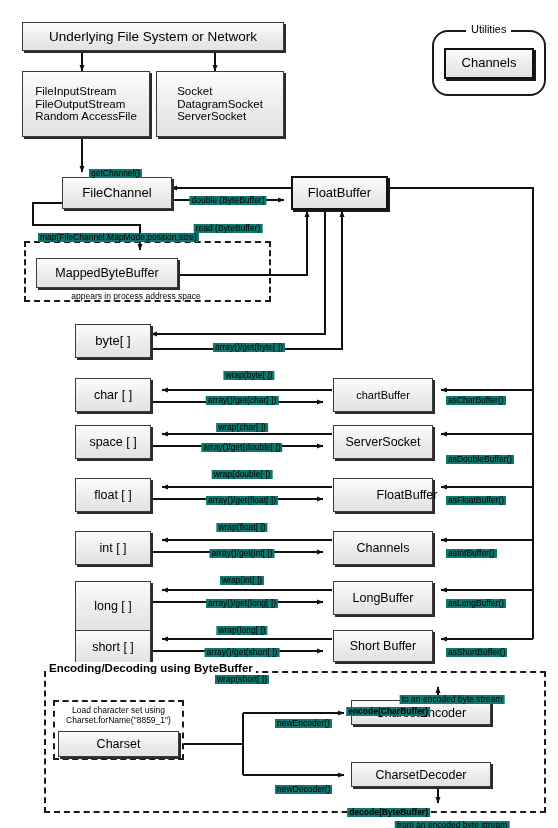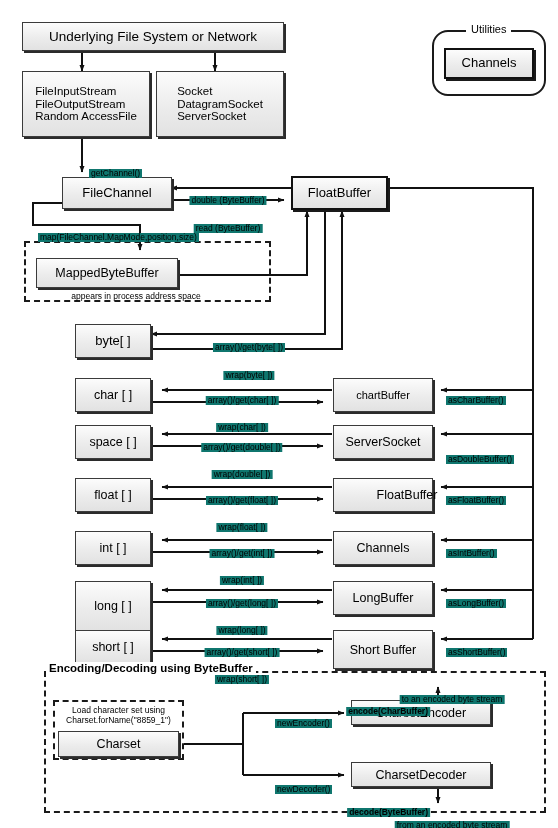--- a/index.html
+++ b/index.html
@@ -260,21 +260,21 @@
       </div>
       <div class="box" style="left: 333px; top: 581px; width: 100px; height: 34px; font-size: 12.5px;">
         <span class="lbl">LongBuffer</span>
       </div>
       <div class="cap c" style="left: 242px; top: 580px;">array()/get(long[ ])</div>
       <div class="cap c" style="left: 242px; top: 607px;">wrap(long[ ])</div>
       <div class="cap" style="left: 446px; top: 580px;">asLongBuffer()</div>
       <div class="box" style="left: 75px; top: 630px; width: 76px; height: 34px; font-size: 12.5px;">
         <span class="lbl">short [ ]</span>
       </div>
-      <div class="box" style="left: 333px; top: 630px; width: 100px; height: 39px; font-size: 12.5px;">
+      <div class="box" style="left: 333px; top: 630px; width: 100px; height: 32px; font-size: 12.5px;">
         <span class="lbl">Short Buffer</span>
       </div>
       <div class="cap c" style="left: 242px; top: 629px;">array()/get(short[ ])</div>
       <div class="cap c" style="left: 242px; top: 656px;">wrap(short[ ])</div>
       <div class="cap" style="left: 446px; top: 629px;">asShortBuffer()</div>
     </div>
 
   <div class="section-title" style="left:46px; top:662px;">Encoding/Decoding using ByteBuffer</div>
   <div class="dashbox" style="left:44px; top:671px; width:502px; height:142px;"></div>
 

